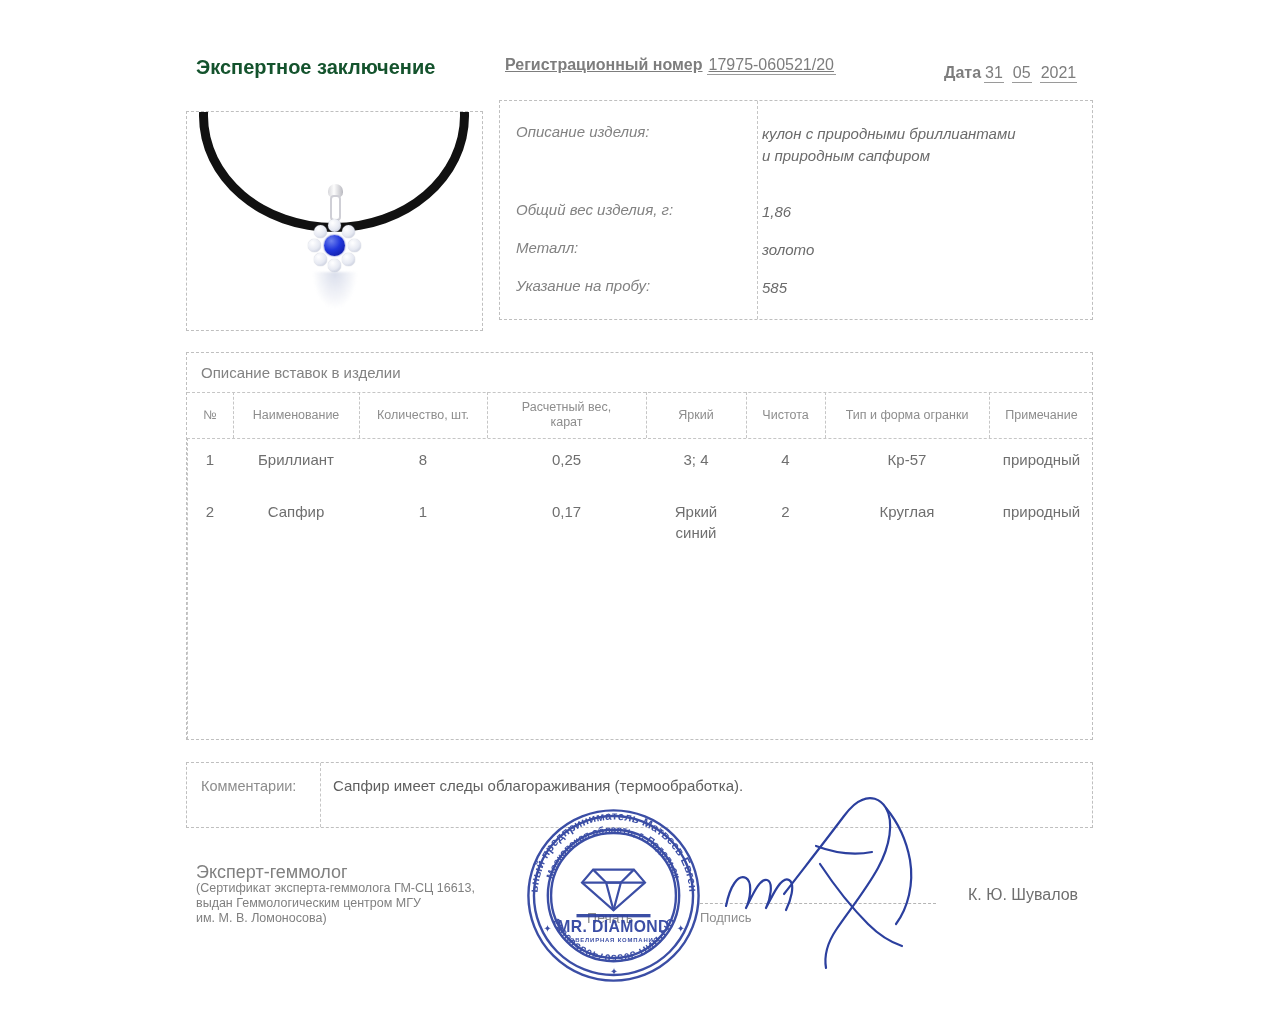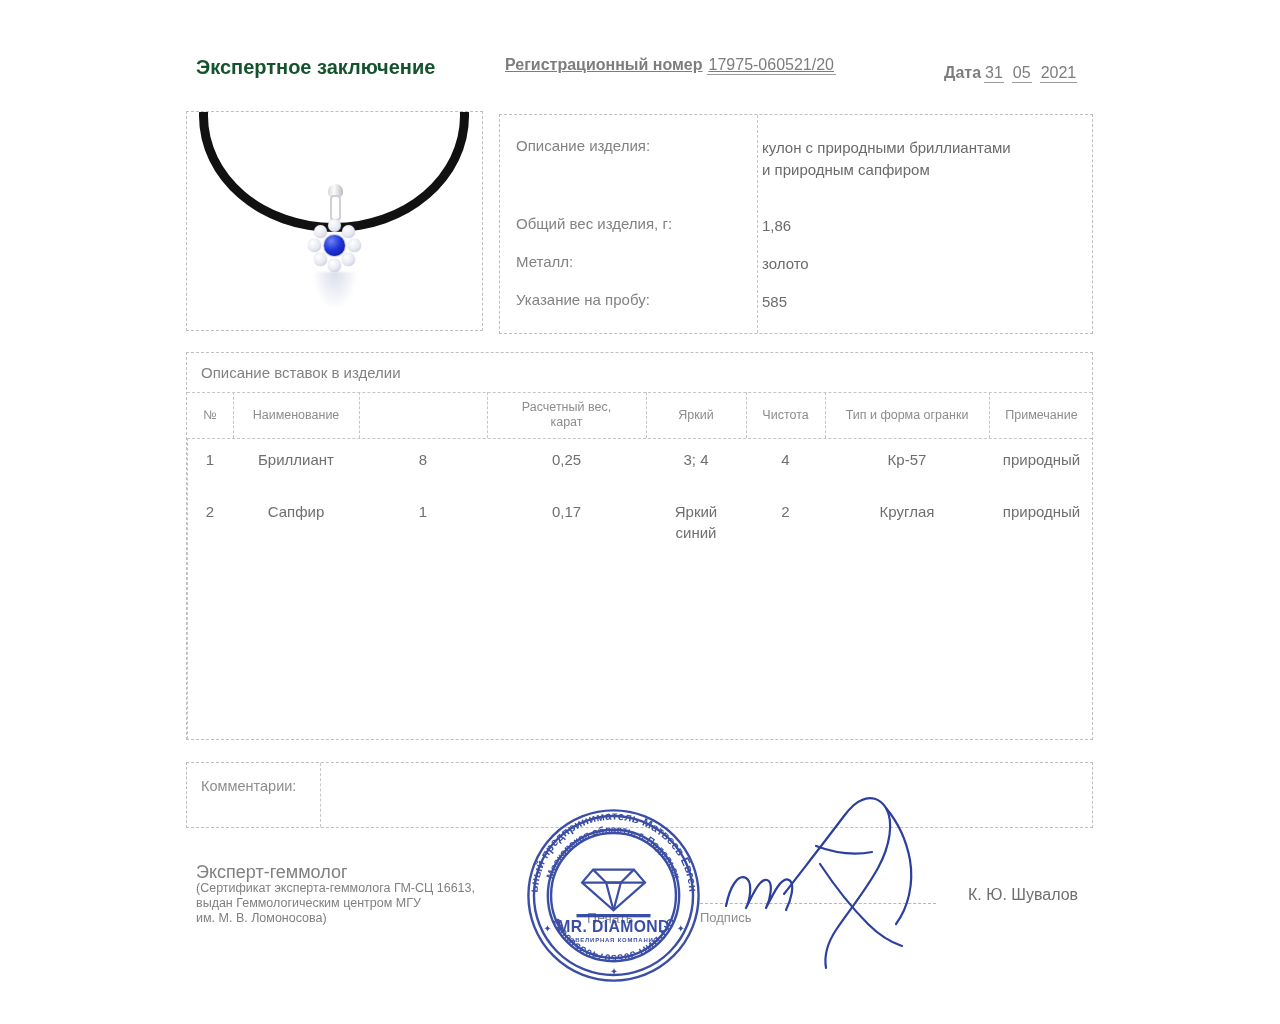--- a/index.html
+++ b/index.html
@@ -169,23 +169,24 @@
     top: 160px;
     width: 44px;
     height: 36px;
     background: radial-gradient(ellipse at 50% 0%, rgba(170,180,210,0.45) 0%, rgba(255,255,255,0) 72%);
     filter: blur(1px);
   }
 
   
   .desc-panel {
     left: 499px;
-    top: 114px;
+    top: 100px;
     width: 594px;
     height: 220px;
+    font-style: italic;
   }
   .desc-divider {
     position: absolute;
     left: 257px;
     top: 0;
     bottom: 0;
     border-left: 1px dashed #c6c6c6;
   }
   .desc-row {
     position: absolute;
@@ -449,20 +450,21 @@
     <div class="col-sep" style="left:300px"></div>
     <div class="col-sep" style="left:459px"></div>
     <div class="col-sep" style="left:559px"></div>
     <div class="col-sep" style="left:638px"></div>
     <div class="col-sep" style="left:802px"></div>
 
     <div class="row-left-border"></div>
 
     <div class="th" style="left:0px;   width:46px">№</div>
     <div class="th" style="left:46px;  width:126px">Наименование</div>
+    <div class="th" style="left:172px; width:128px">Количество, шт.</div>
     <div class="th" style="left:300px; width:159px; white-space:pre-line">Расчетный вес,
 карат</div>
     <div class="th" style="left:459px; width:100px">Яркий</div>
     <div class="th" style="left:559px; width:79px">Чистота</div>
     <div class="th" style="left:638px; width:164px">Тип и форма огранки</div>
     <div class="th" style="left:802px; width:105px">Примечание</div>
 
     <div class="td" style="left:0px;   width:46px;  top:96px">1</div>
     <div class="td" style="left:46px;  width:126px; top:96px">Бриллиант</div>
     <div class="td" style="left:172px; width:128px; top:96px">8</div>
@@ -479,20 +481,21 @@
     <div class="td" style="left:459px; width:100px; top:148px; white-space:pre-line">Яркий
 синий</div>
     <div class="td" style="left:559px; width:79px;  top:148px">2</div>
     <div class="td" style="left:638px; width:164px; top:148px">Круглая</div>
     <div class="td" style="left:802px; width:105px; top:148px">природный</div>
   </div>
 
   <div class="dframe comments-panel">
     <div class="comments-divider"></div>
     <div class="comments-label">Комментарии:</div>
+    <div class="comments-text">Сапфир имеет следы облагораживания (термообработка).</div>
   </div>
 
   <div class="expert-title">Эксперт-геммолог</div>
   <div class="expert-cert">(Сертификат эксперта-геммолога ГМ-СЦ 16613,
 выдан Геммологическим центром МГУ
 им. М. В. Ломоносова)</div>
 
   <div class="sign-line"></div>
   <div class="sign-caption">Подпись</div>
   <div class="stamp-caption">Печать</div>

